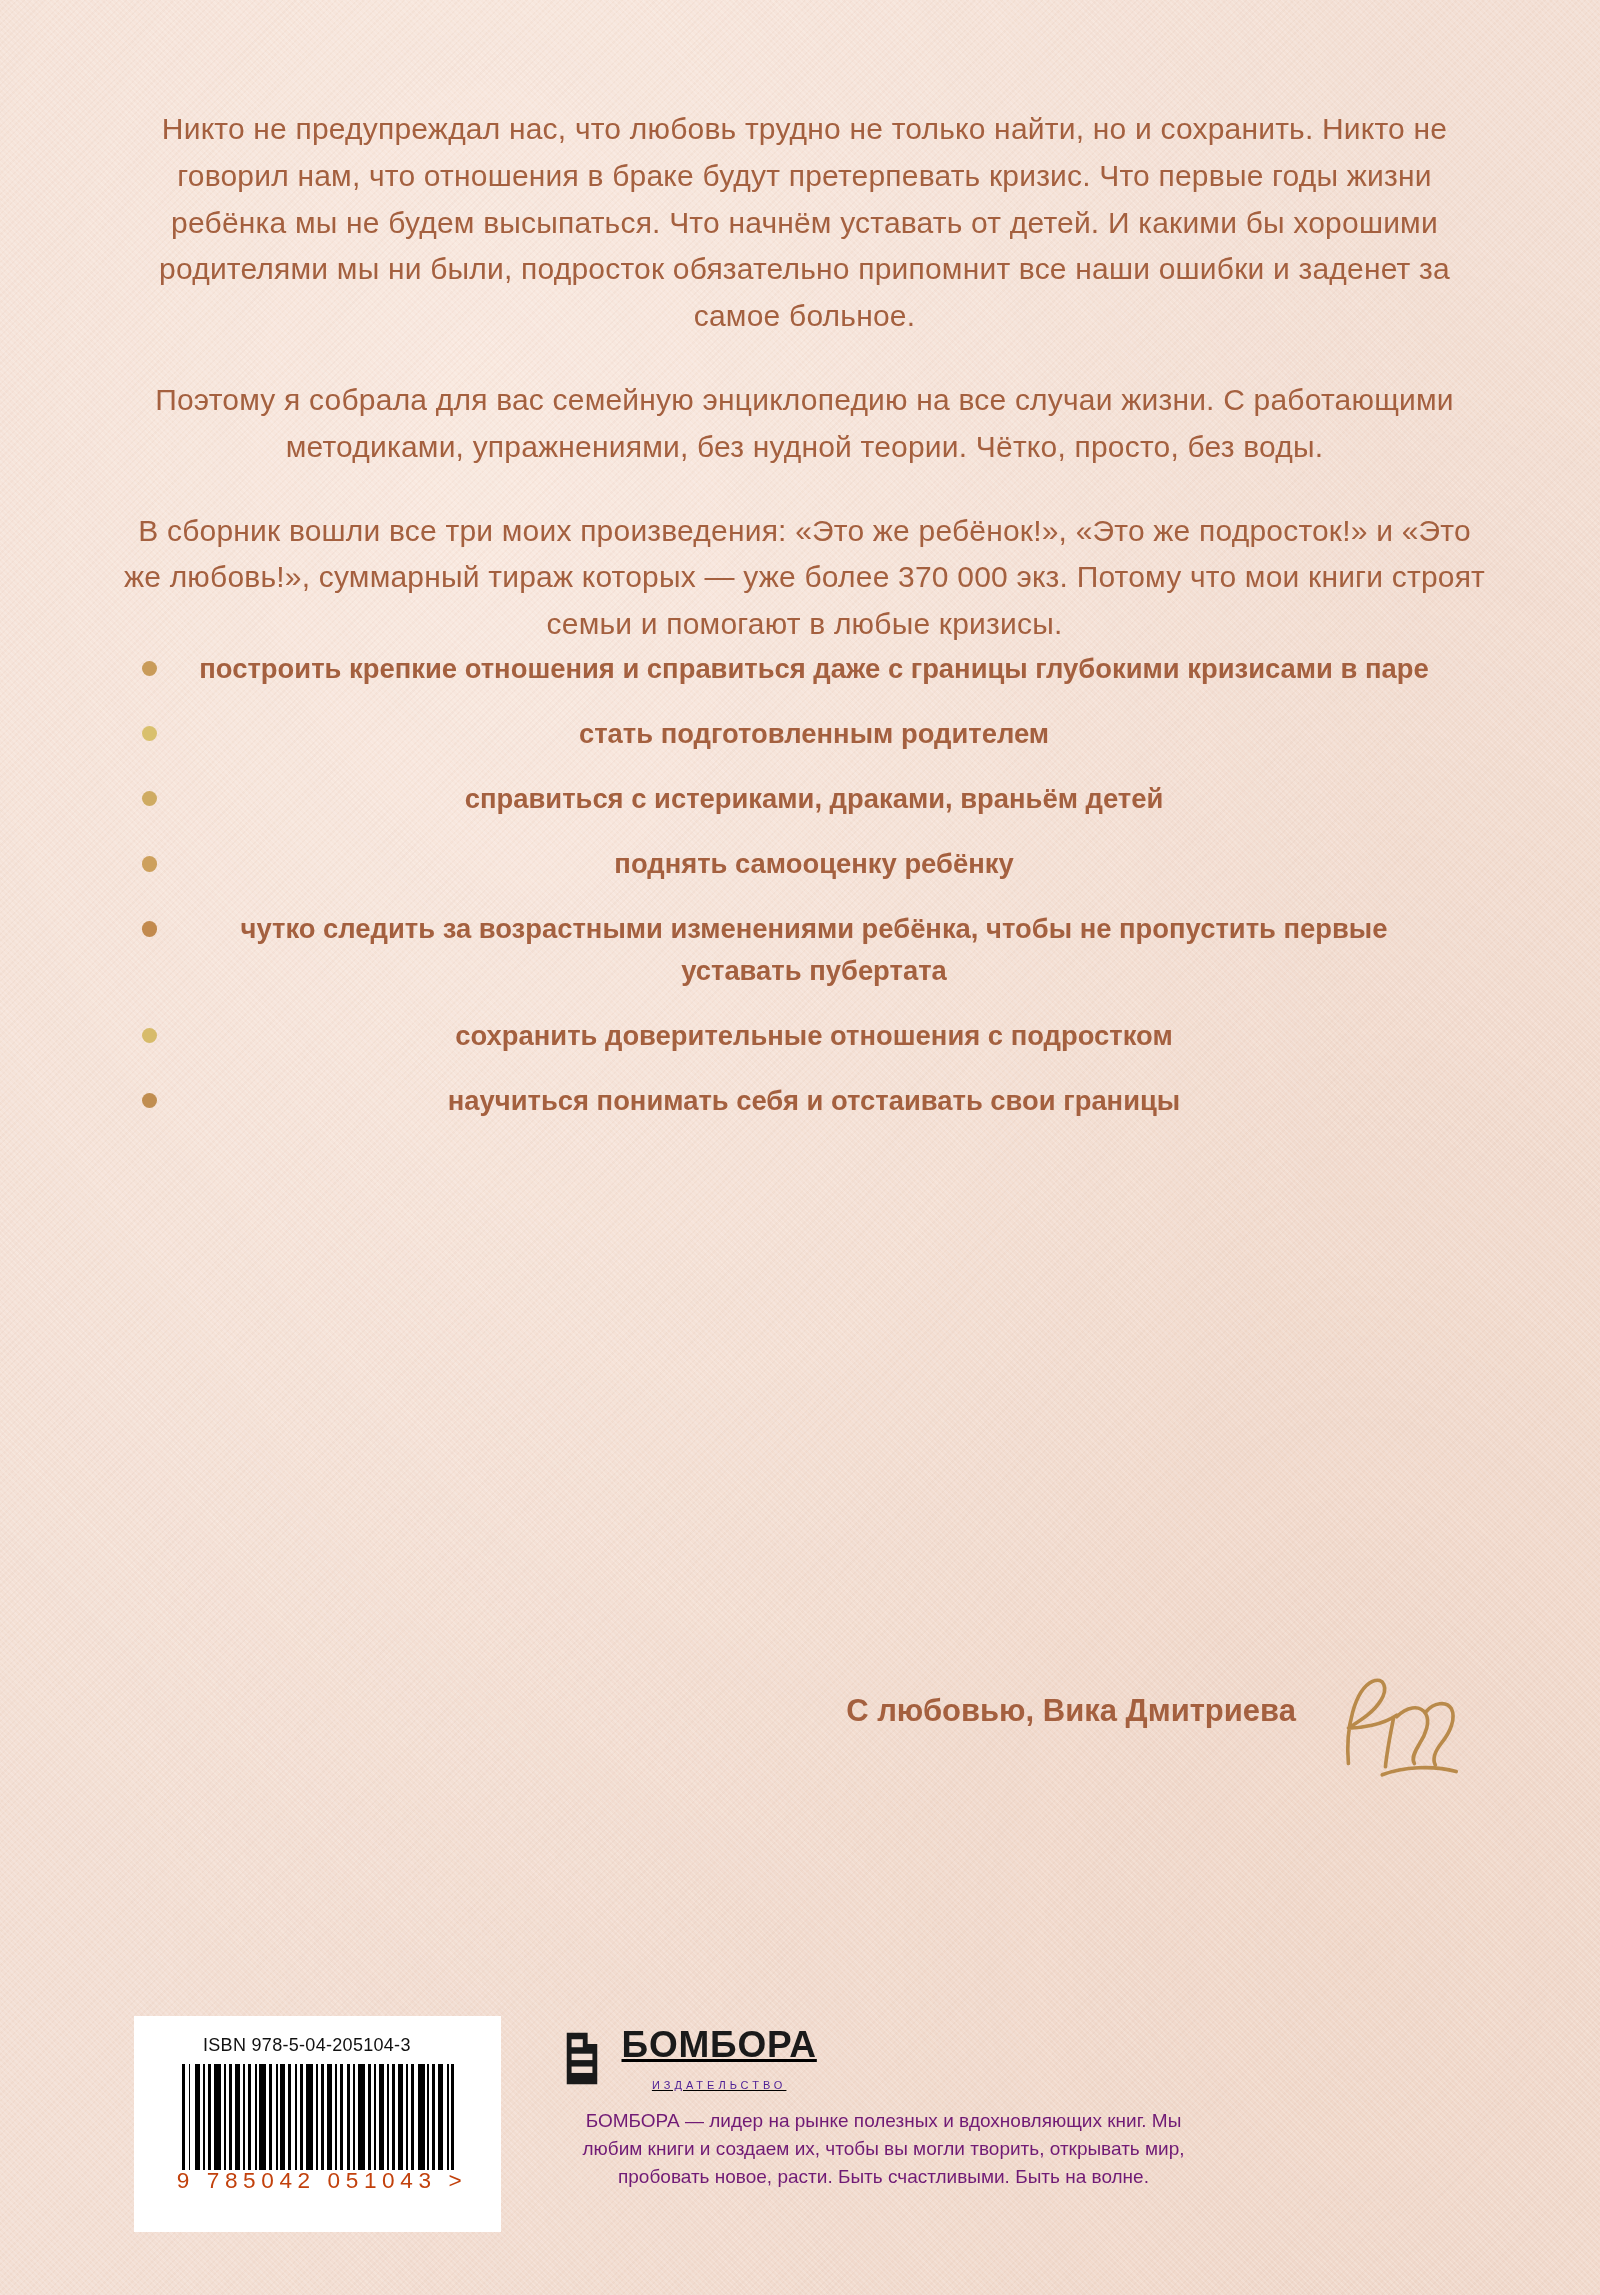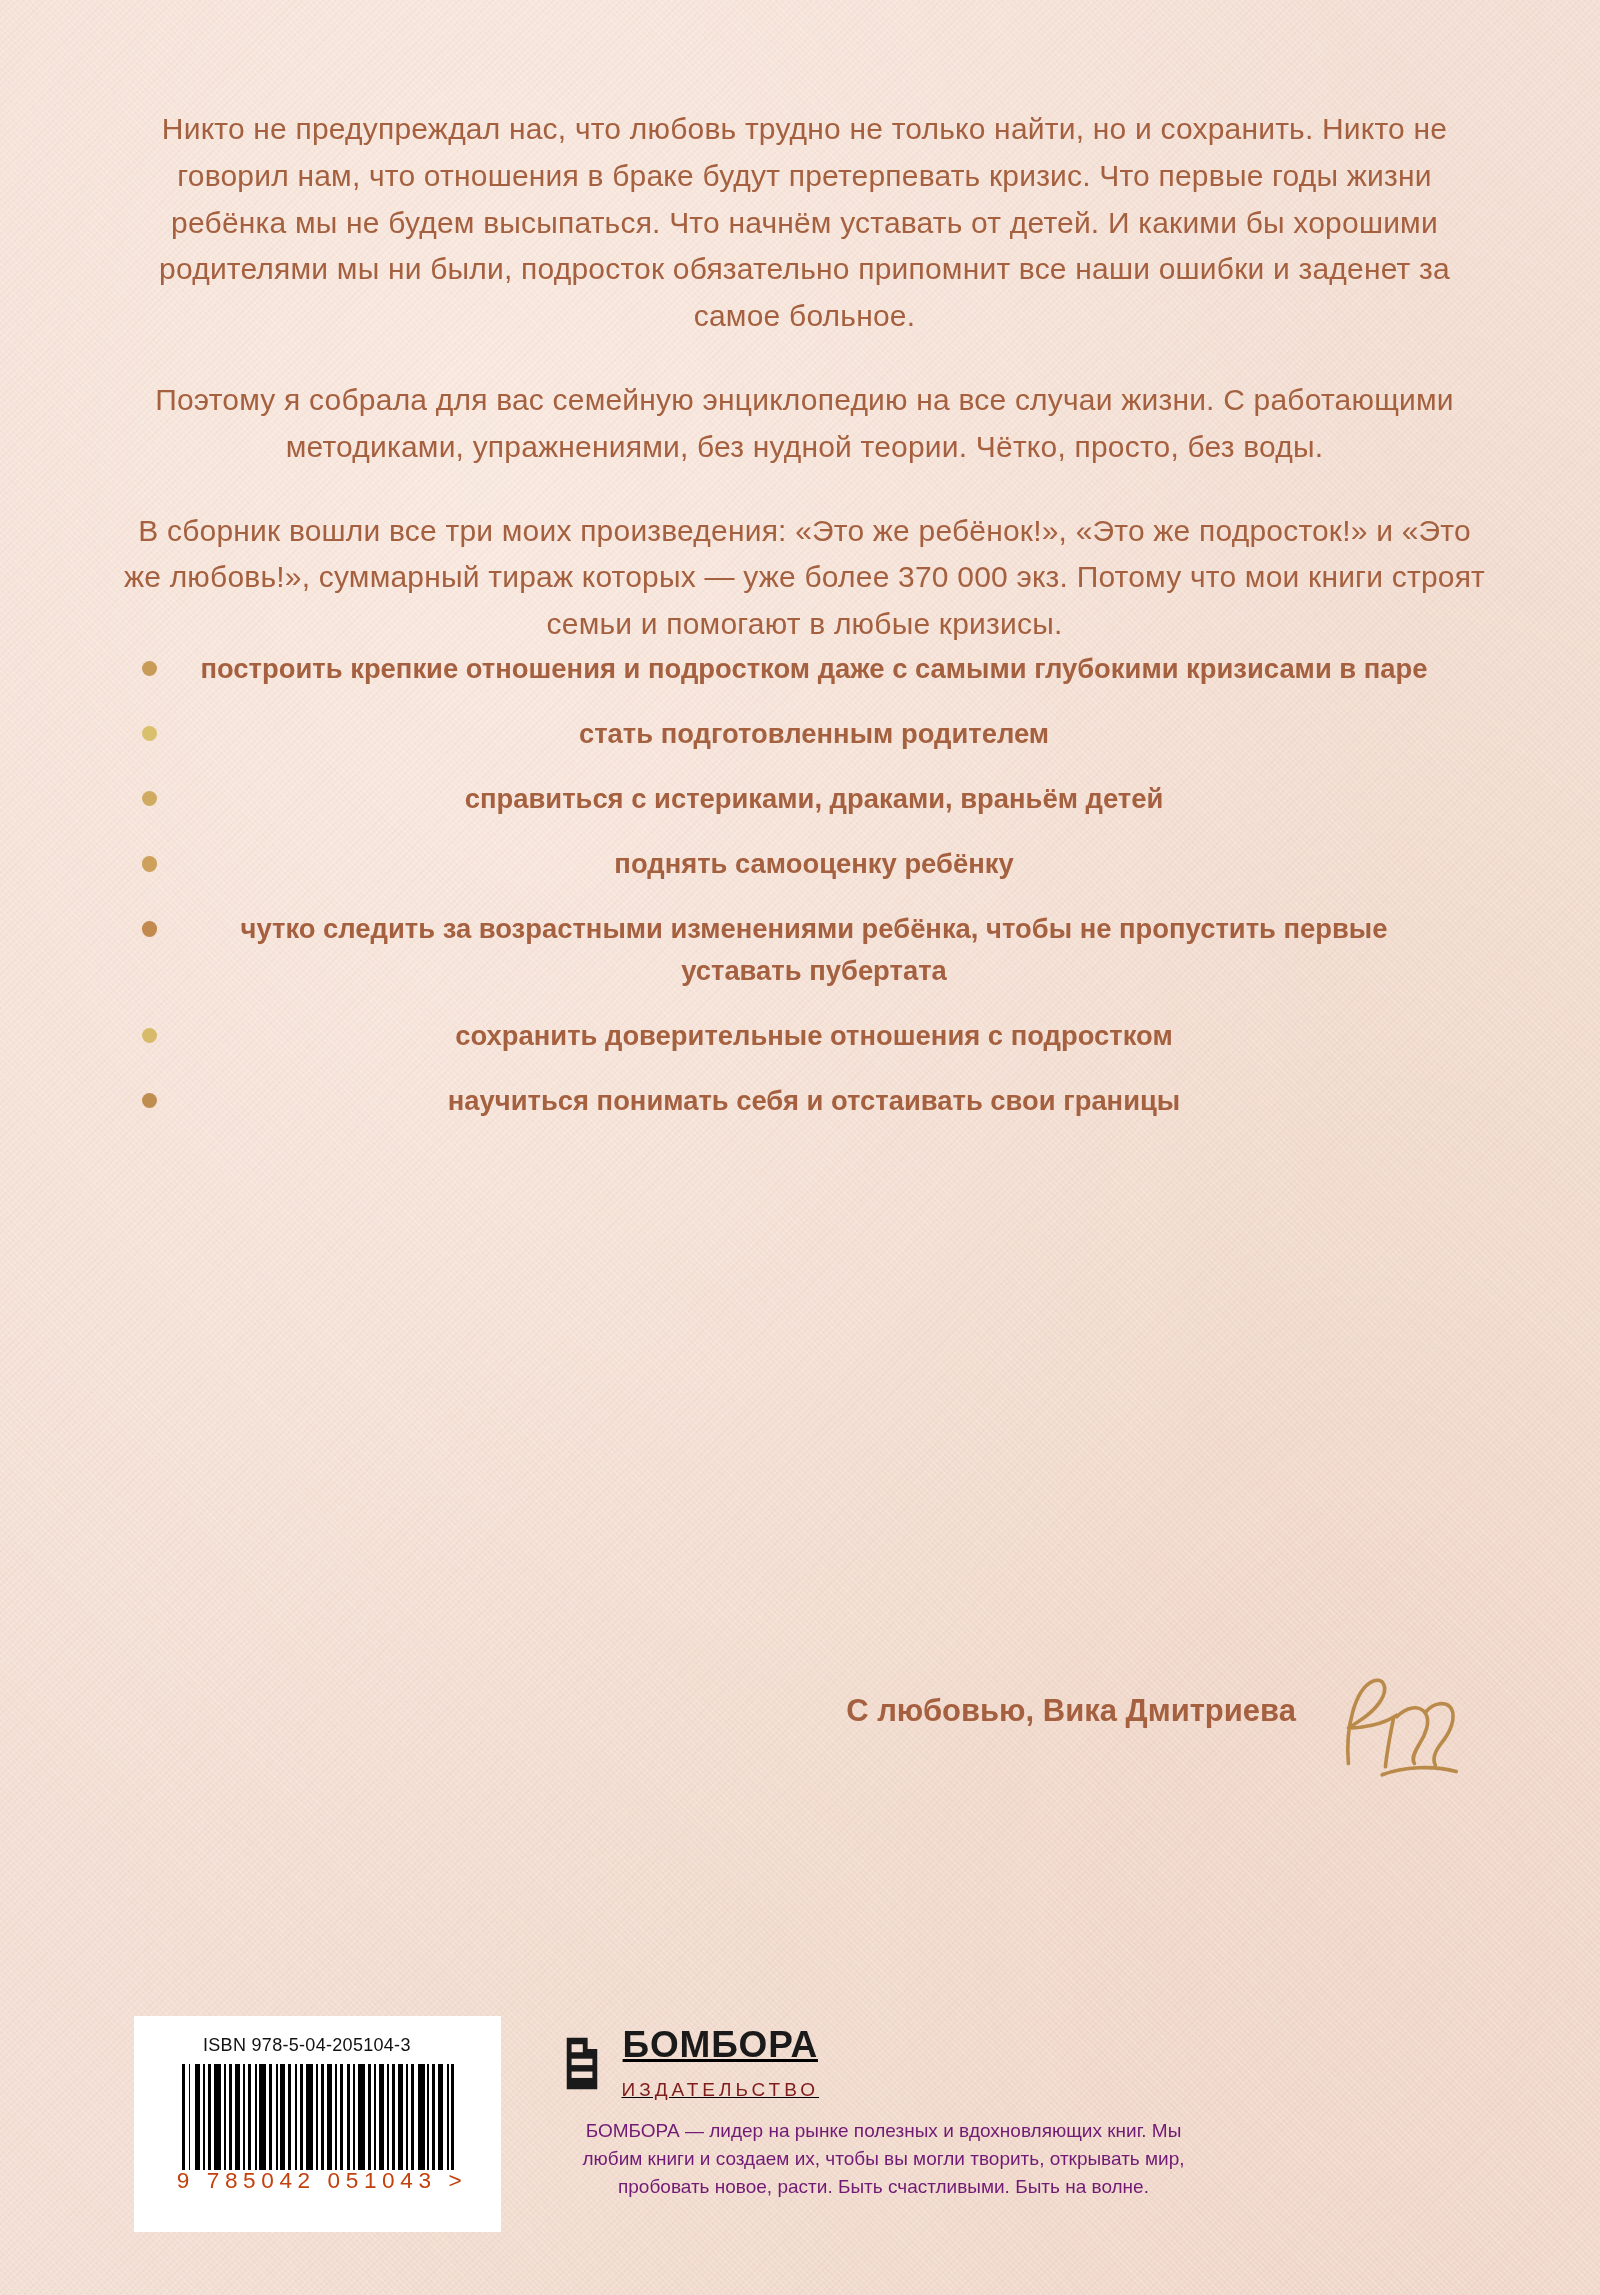--- a/index.html
+++ b/index.html
@@ -186,22 +186,22 @@
     flex: 0 0 auto;
   }
   .pub-name {
     color: #1a1a1a;
     font-size: 37px;
     font-weight: bold;
     letter-spacing: 0.8px;
     line-height: 1;
   }
   .pub-sub {
-    color: #7f1d1d;
-    font-size: 19px;
+    color: #4c1d95;
+    font-size: 11px;
     letter-spacing: 4px;
     margin-top: 16px;
   }
   .pub-desc {
     margin-top: 16px;
     color: #701a75;
     font-size: 19px;
     line-height: 1.47;
     max-width: 653px;
   }
@@ -212,21 +212,21 @@
 <div class="page">
   <div class="texture"></div>
 
   <div class="content">
     <p class="para">Никто не предупреждал нас, что любовь трудно не только найти, но и сохранить. Никто не говорил нам, что отношения в браке будут претерпевать кризис. Что первые годы жизни ребёнка мы не будем высыпаться. Что начнём уставать от детей. И какими бы хорошими родителями мы ни были, подросток обязательно припомнит все наши ошибки и заденет за самое больное.</p>
     <p class="para">Поэтому я собрала для вас семейную энциклопедию на все случаи жизни. С работающими методиками, упражнениями, без нудной теории. Чётко, просто, без воды.</p>
     <p class="para">В сборник вошли все три моих произведения: «Это же ребёнок!», «Это же подросток!» и «Это же любовь!», суммарный тираж которых — уже более 370 000 экз. Потому что мои книги строят семьи и помогают в любые кризисы.</p>
 
 
     <ul class="benefits">
-      <li><span class="bullet"></span><span>построить крепкие отношения и подростком даже с самыми глубокими кризисами в паре</span></li>
+      <li><span class="bullet"></span><span>построить крепкие отношения и справиться даже с границы глубокими кризисами в паре</span></li>
       <li><span class="bullet"></span><span>стать подготовленным родителем</span></li>
       <li><span class="bullet"></span><span>справиться с истериками, драками, враньём детей</span></li>
       <li><span class="bullet"></span><span>поднять самооценку ребёнку</span></li>
       <li><span class="bullet"></span><span>чутко следить за возрастными изменениями ребёнка, чтобы не пропустить первые уставать пубертата</span></li>
       <li><span class="bullet"></span><span>сохранить доверительные отношения с подростком</span></li>
       <li><span class="bullet"></span><span>научиться понимать себя и отстаивать свои границы</span></li>
     </ul>
   </div>
 
   <div class="signature-row">

